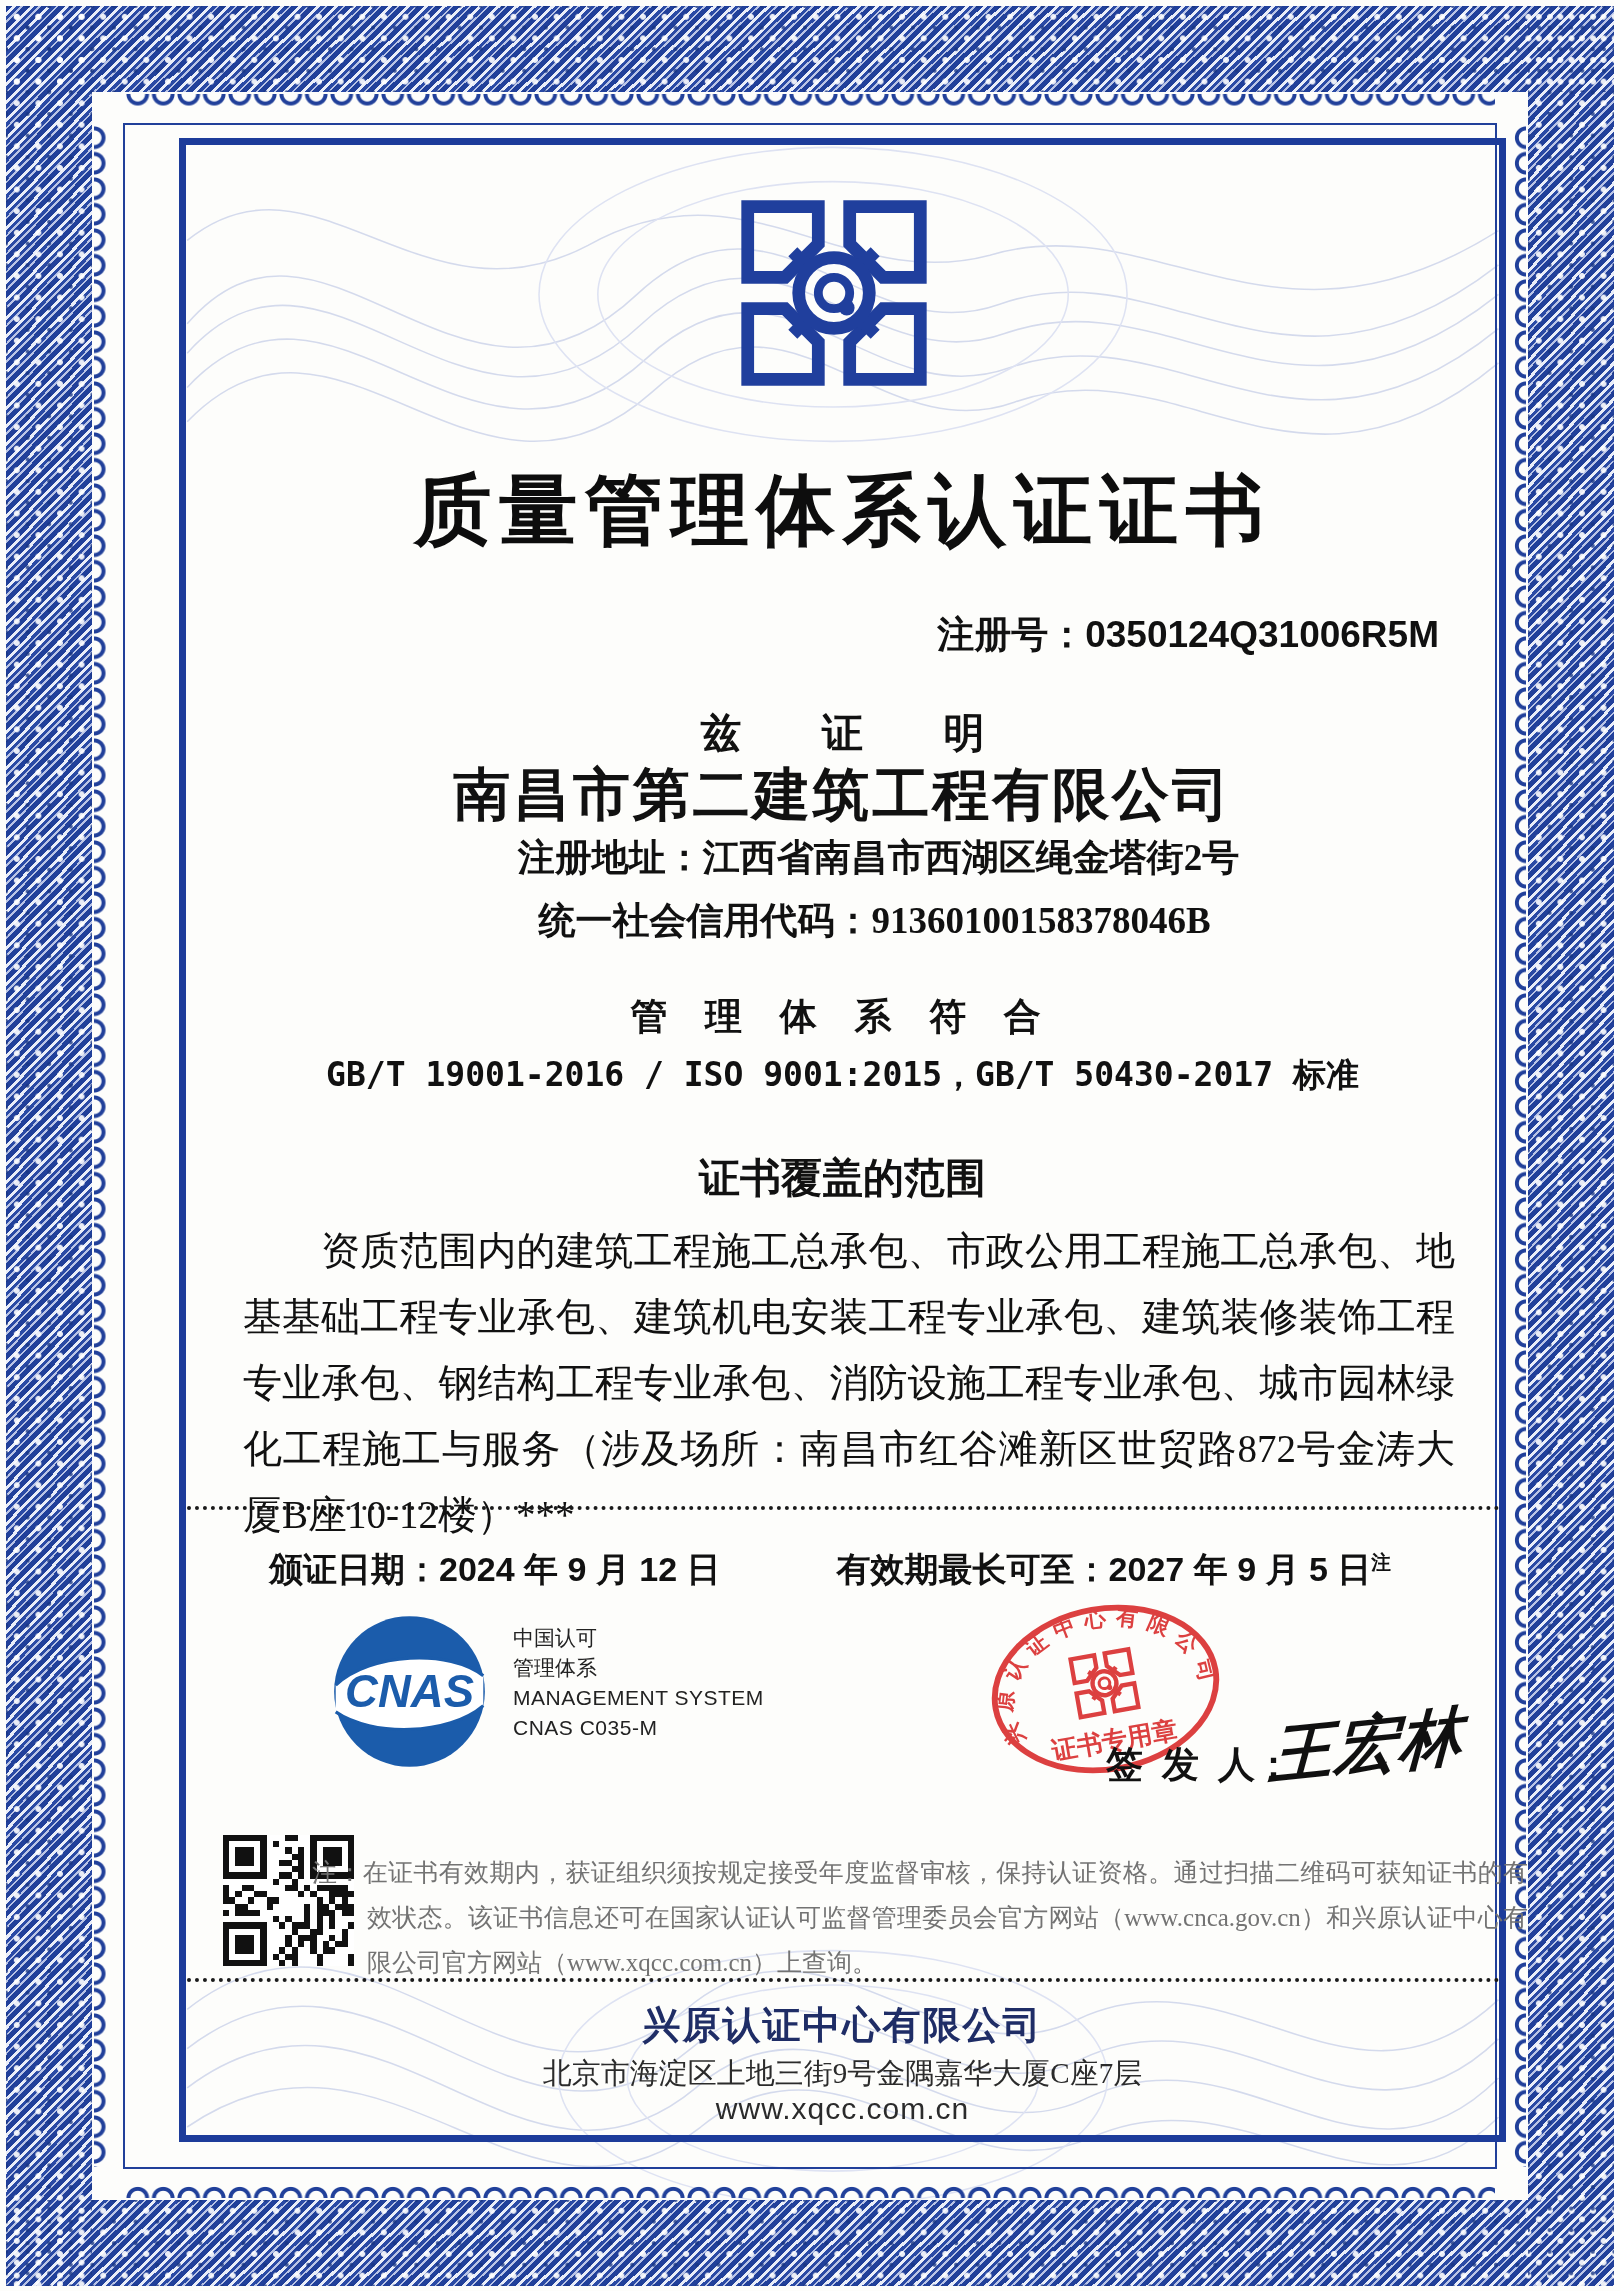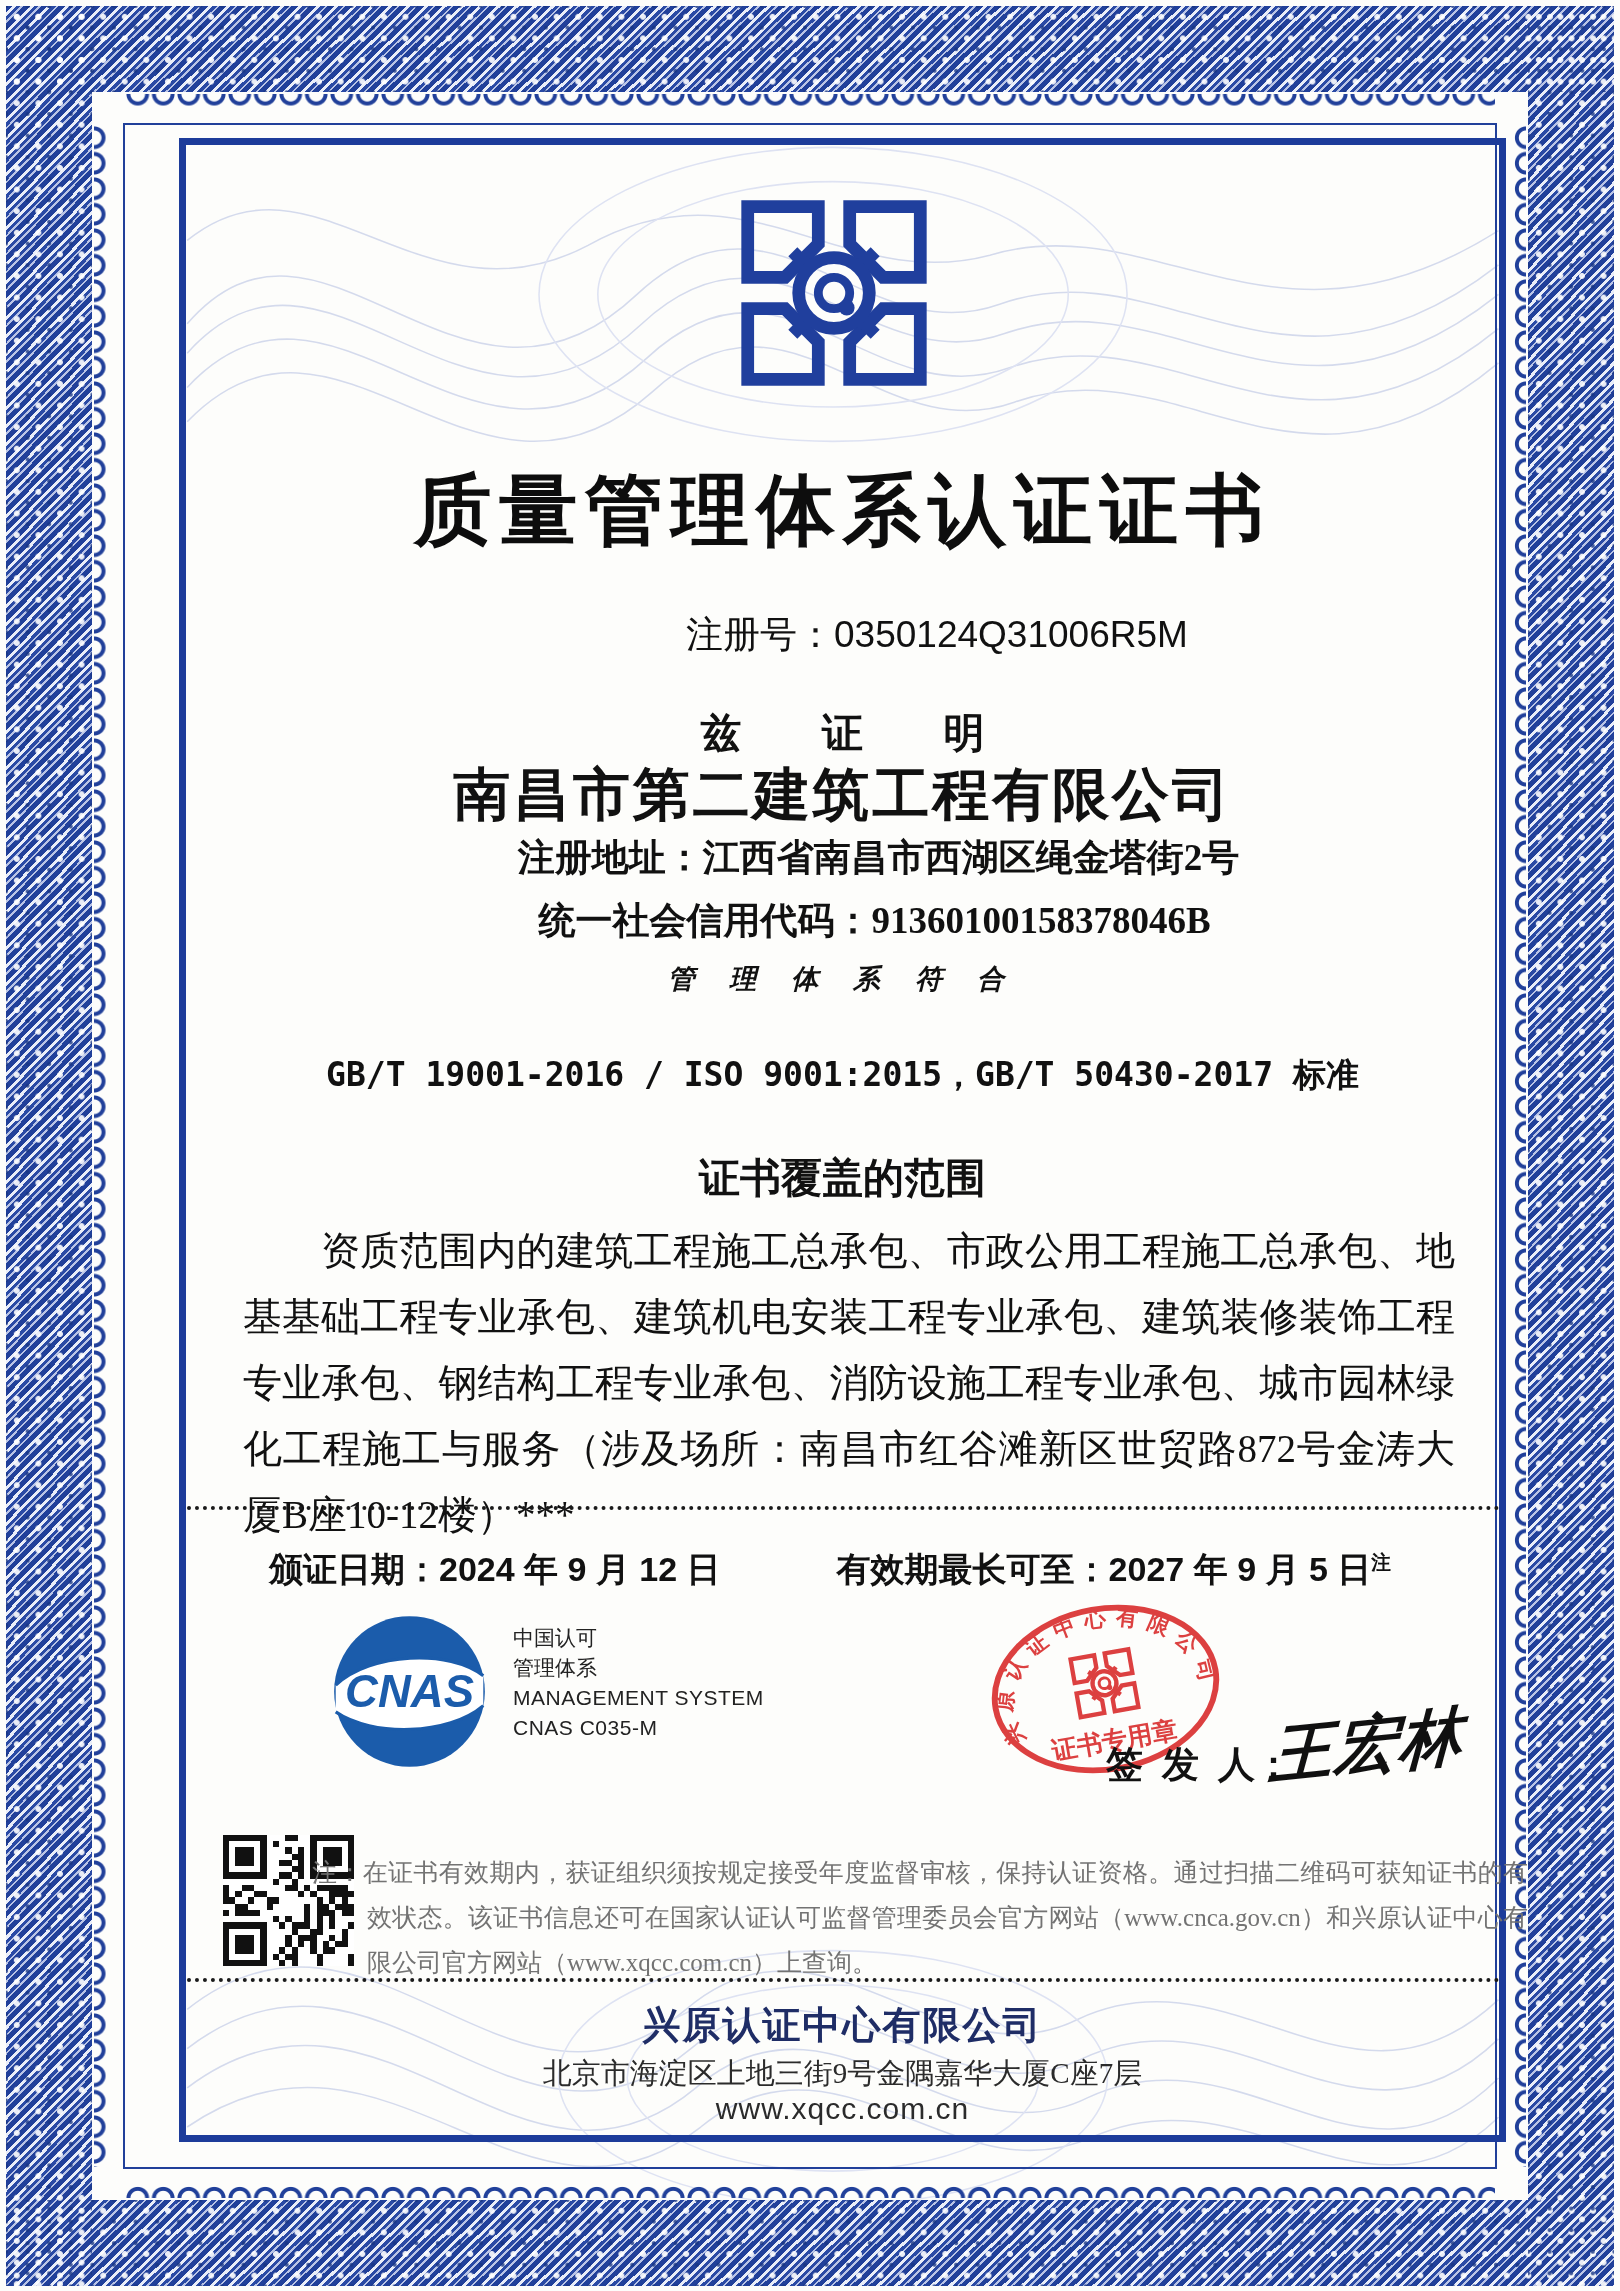--- a/index.html
+++ b/index.html
@@ -46,26 +46,26 @@
   .inner-frame{
     position:absolute;left:179px;top:138px;width:1327px;height:2004px;
     border:7.8px solid #1d3c9a;box-sizing:border-box;pointer-events:none;
   }
   
   .watermark{position:absolute;left:0;top:0;pointer-events:none;}
   
   .abs{position:absolute;}
   .centered{left:187px;width:1311px;text-align:center;}
   .cert-title{top:459px;font-size:78px;font-weight:900;letter-spacing:7.8px;color:#0d0d0d;}
-  .reg-line{top:610px;left:686px;width:753px;text-align:left;font-size:37px;font-weight:400;}
+  .reg-line{top:610px;left:686px;width:753px;text-align:right;font-size:37px;font-weight:700;}
   .certify{top:706px;font-size:41px;font-weight:700;word-spacing:69px;}
   .company{top:757px;font-size:57px;font-weight:900;letter-spacing:2.9px;}
   .addr{top:833px;font-size:37px;font-weight:600;font-family:"Liberation Serif",serif;padding-left:36px;}
   .credit{top:896px;font-size:37px;font-weight:600;font-family:"Liberation Serif",serif;margin-left:32px;}
-  .conform{top:961px;font-size:27px;font-weight:700;letter-spacing:13.7px;font-style:italic;}
+  .conform{top:992px;font-size:37px;font-weight:700;letter-spacing:13.7px;}
   .standards{top:1053px;font-size:33px;font-weight:700;font-family:"DejaVu Sans Mono","Liberation Mono",monospace;}
   .scope-head{top:1151px;font-size:41px;font-weight:700;}
   .scope{
     top:1218px;left:243px;width:1212px;font-size:39px;line-height:66px;
     text-align:justify;text-indent:2em;font-family:"Liberation Serif",serif;font-weight:500;
   }
   .dotted{height:0;border-top:4.9px dotted #1b1b1b;}
   .dot1{top:1506px;left:187px;width:1313px;}
   .dot2{top:1978px;left:187px;width:1313px;}
   .date-row{top:1547px;left:245px;width:1215px;font-size:34px;font-weight:600;font-family:Liberation Sans, sans-serif;margin-left:24px;}

